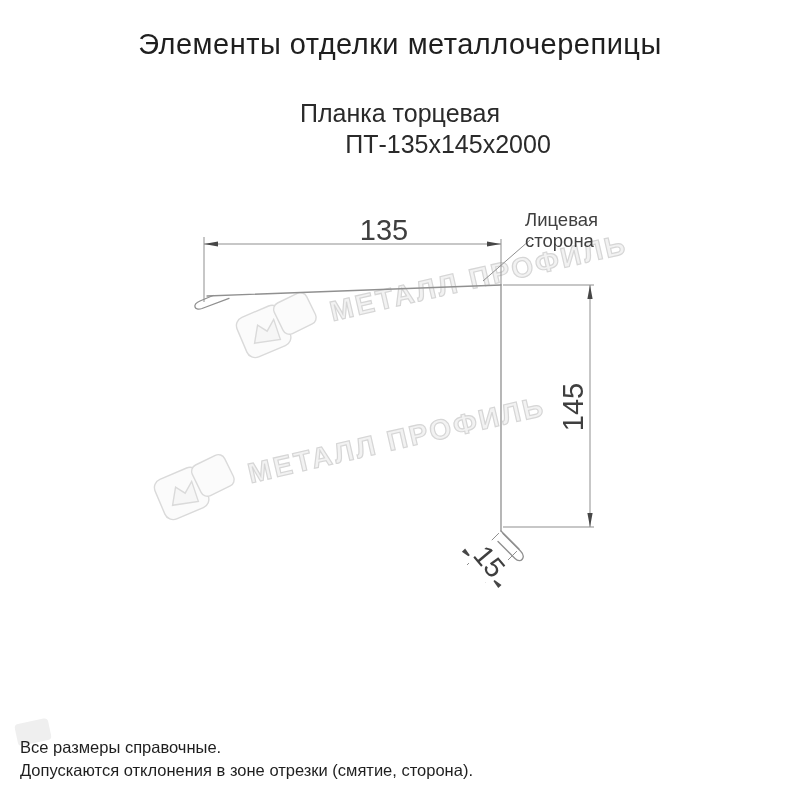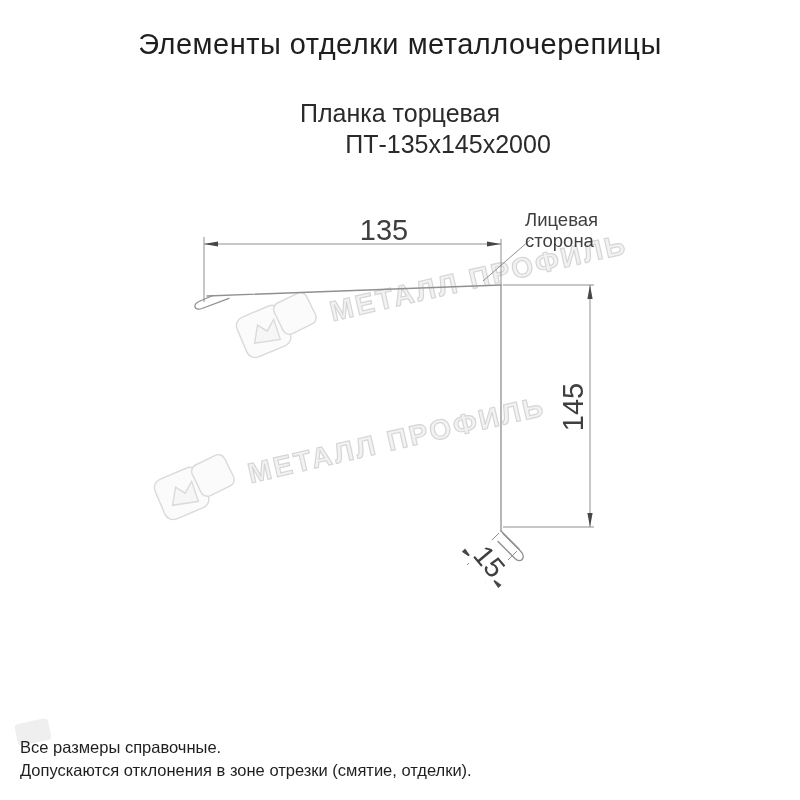--- a/index.html
+++ b/index.html
@@ -104,15 +104,15 @@
   <div class="centered-text" id="product-name">Планка торцевая</div>
   <div class="centered-text" id="product-code">ПТ-135х145х2000</div>
 
   <div class="dim-label" id="dim-width-label">135</div>
   <div class="dim-label" id="dim-height-label">145</div>
   <div class="dim-label" id="dim-edge-label">15</div>
 
   <div id="face-side-label">Лицевая сторона</div>
 
   <div class="footnote" id="footnote-1">Все размеры справочные.</div>
-  <div class="footnote" id="footnote-2">Допускаются отклонения в зоне отрезки (смятие, отделки).</div>
+  <div class="footnote" id="footnote-2">Допускаются отклонения в зоне отрезки (смятие, сторона).</div>
 
 </div>
 
 </body></html>

